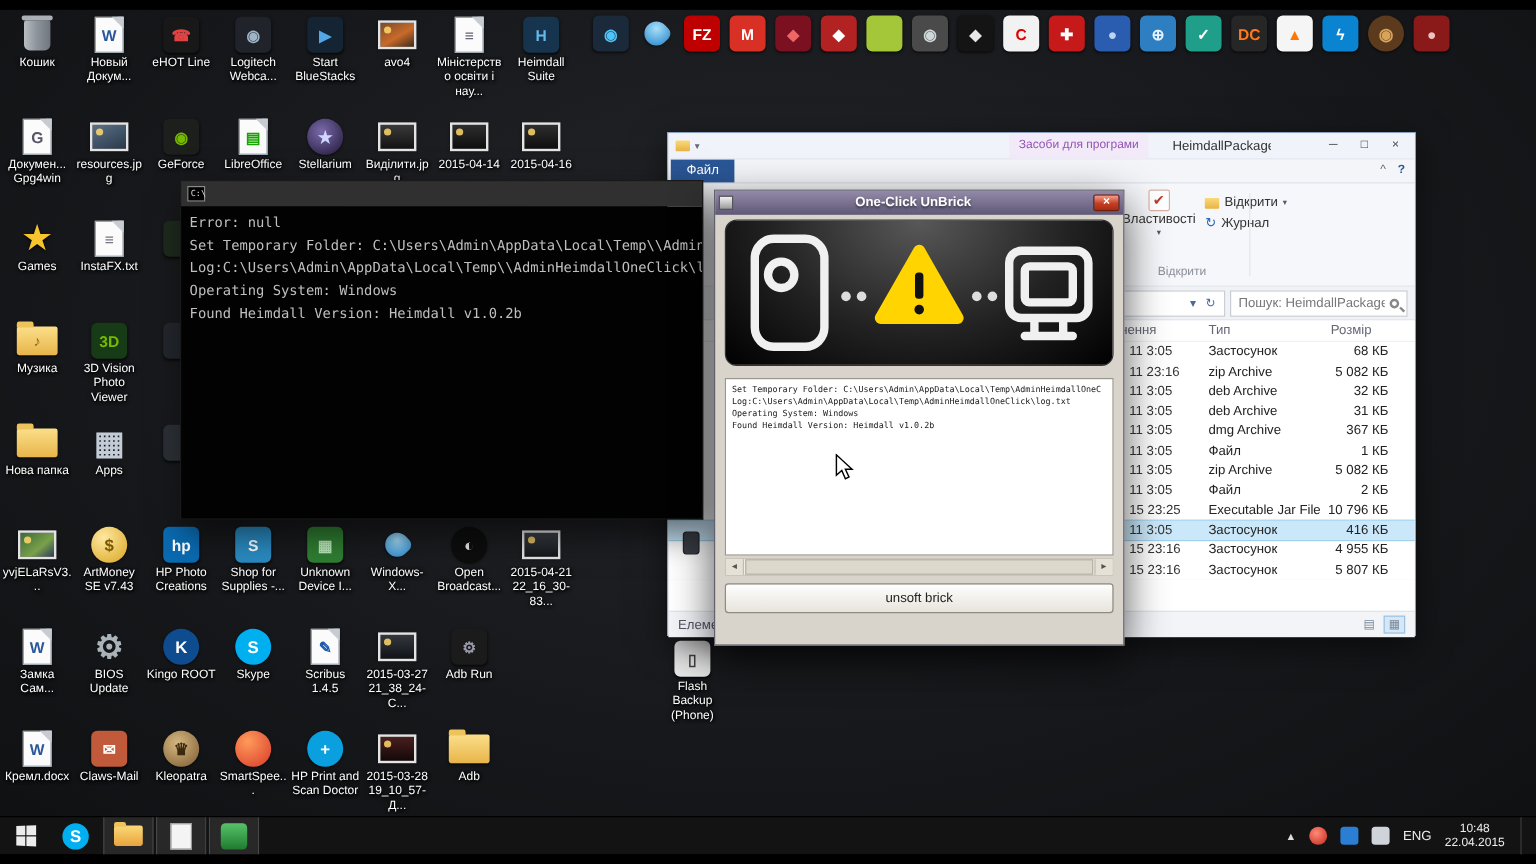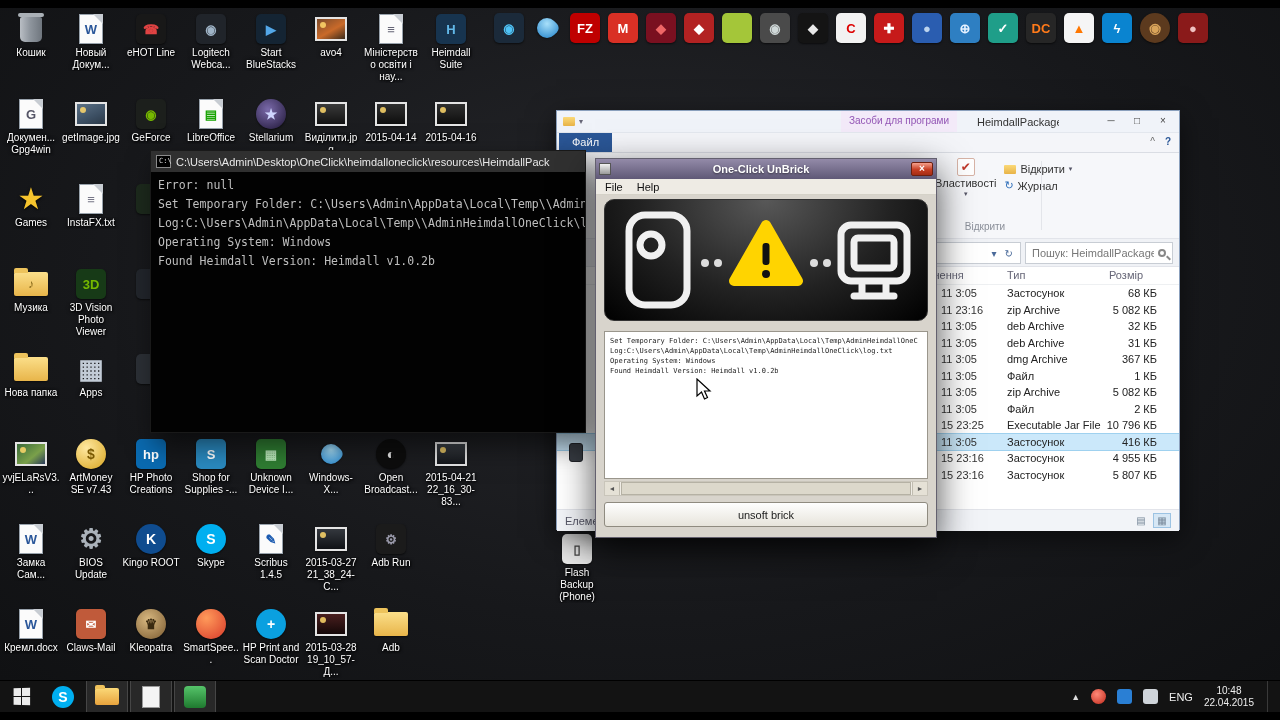--- a/index.html
+++ b/index.html
@@ -214,21 +214,21 @@
             <span class="v v-doc">
               <span class="g" style="color: rgb(85, 85, 102);">G</span>
             </span>
           </div>
           <div class="icon-label">Докумен... Gpg4win</div>
         </div>
         <div class="desk-icon" style="left: 62px; top: 89px;">
           <div class="icon-img">
             <span class="v v-image"></span>
           </div>
-          <div class="icon-label">getImage.jpg</div>
+          <div class="icon-label">resources.jpg</div>
         </div>
         <div class="desk-icon" style="left: 122px; top: 89px;">
           <div class="icon-img">
             <span class="v v-tile" style="background: rgb(28, 31, 28);">
               <span class="g" style="color: rgb(118, 185, 0);">◉</span>
             </span>
           </div>
           <div class="icon-label">GeForce</div>
         </div>
         <div class="desk-icon" style="left: 182px; top: 89px;">
@@ -720,38 +720,33 @@
         <div class="viewbtns">
           <span class="viewbtn">▤</span>
           <span class="viewbtn active">▦</span>
         </div>
       </div>
     </div>
 
     <div class="console">
       <div class="console-titlebar">
         <span class="cmd-ico">C:\</span>
-        <span class="console-title">C:\Users\Admin\Desktop\OneClick\heimdalloneclick\resources\HeimdallPack</span>
       </div>
       <pre class="console-body" id="console-body">Error: null
 Set Temporary Folder: C:\Users\Admin\AppData\Local\Temp\\AdminHeimda
 Log:C:\Users\Admin\AppData\Local\Temp\\AdminHeimdallOneClick\log.txt
 Operating System: Windows
 Found Heimdall Version: Heimdall v1.0.2b</pre>
     </div>
 
     <div class="unbrick">
       <div class="ub-titlebar">
         <span class="ub-ico"></span>
         <span class="ub-title">One-Click UnBrick</span>
         <span class="ub-close">×</span>
-      </div>
-      <div class="ub-menubar">
-        <span class="ub-menu">File</span>
-        <span class="ub-menu">Help</span>
       </div>
       <div class="ub-graphic">
         <svg viewBox="0 0 310 122" width="310" height="122">
           <g stroke="#f0f0f0" stroke-width="7" fill="none" stroke-linejoin="round" stroke-linecap="round">
             <rect x="18" y="16" width="58" height="90" rx="16"></rect>
             <circle cx="40" cy="46" r="11"></circle>
           </g>
           <g>
             <circle cx="94" cy="64" r="4" fill="#ddd"></circle>
             <circle cx="107" cy="64" r="4" fill="#ddd"></circle>

